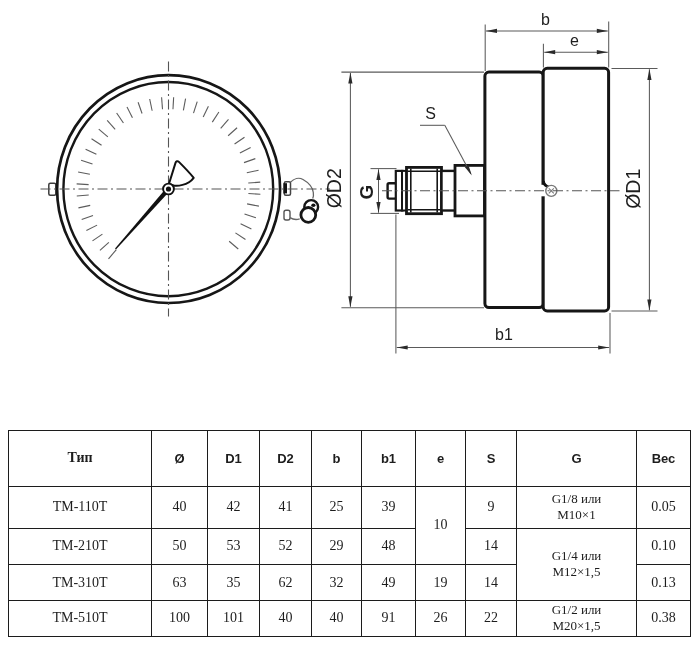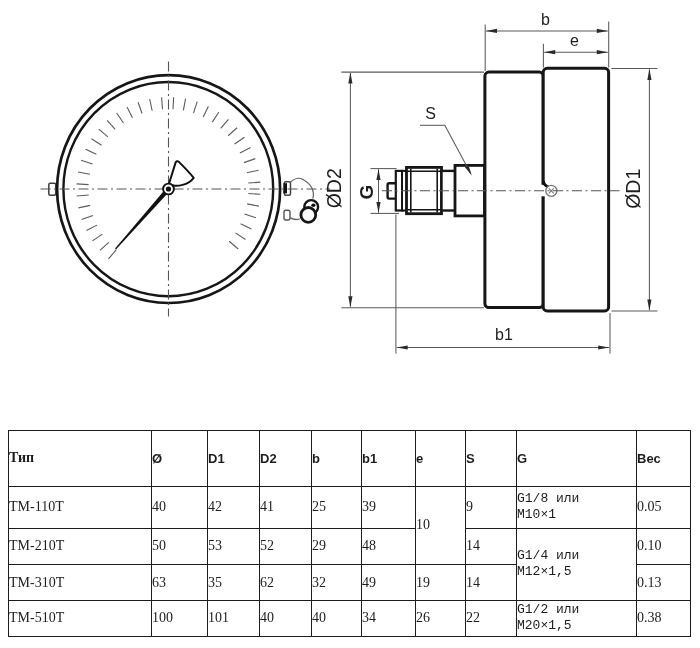--- a/index.html
+++ b/index.html
@@ -1,25 +1,25 @@
 <!DOCTYPE html>
 <html><head>
 <meta charset="utf-8">
 <style>
   html,body{margin:0;padding:0;background:#ffffff;}
   #page{position:relative;width:700px;height:648px;background:#ffffff;overflow:hidden;
         font-family:"Liberation Sans", sans-serif;}
   svg{position:absolute;left:0;top:0;}
   #page{filter:grayscale(1);}
   table{border-collapse:collapse;position:absolute;left:8px;top:430px;table-layout:fixed;}
-  td{border:1.5px solid #1c1c1c;text-align:left;vertical-align:middle;
+  td{border:1.5px solid #1c1c1c;text-align:center;vertical-align:middle;
      font-family:"Liberation Serif", serif;font-size:14px;color:#1d1d1d;padding:0;}
   .hd{font-weight:bold;font-family:"Liberation Sans", sans-serif;font-size:13px;}
   .hds{font-weight:bold;font-family:"Liberation Serif", serif;font-size:14px;}
-  .g2{font-size:13px;line-height:16px;font-family:Liberation Mono, monospace;}
+  .g2{font-size:13px;line-height:16px;}
 </style>
 </head>
 <body>
 <div id="page">
 <svg width="700" height="430" viewBox="0 0 700 430">
   <g fill="none" stroke="#161616">
 
     <rect x="48.8" y="183.2" width="7.0" height="12.0" rx="1.5" stroke="#3c3c3c" stroke-width="1.5" fill="#fff"></rect>
 
     <g stroke="#5c5c5c" stroke-width="1.1">
@@ -223,21 +223,21 @@
     <td>19</td>
           <td>14</td>
           <td>0.13</td>
   </tr>
   <tr style="height:35.5px">
     <td>TM-510T</td>
           <td>100</td>
           <td>101</td>
           <td>40</td>
           <td>40</td>
-          <td>34</td>
+          <td>91</td>
     <td>26</td>
           <td>22</td>
     <td class="g2">G1/2 или<br>M20×1,5</td>
           <td>0.38</td>
   </tr>
 </tbody>
     </table>
 </div>
 
 </body></html>

